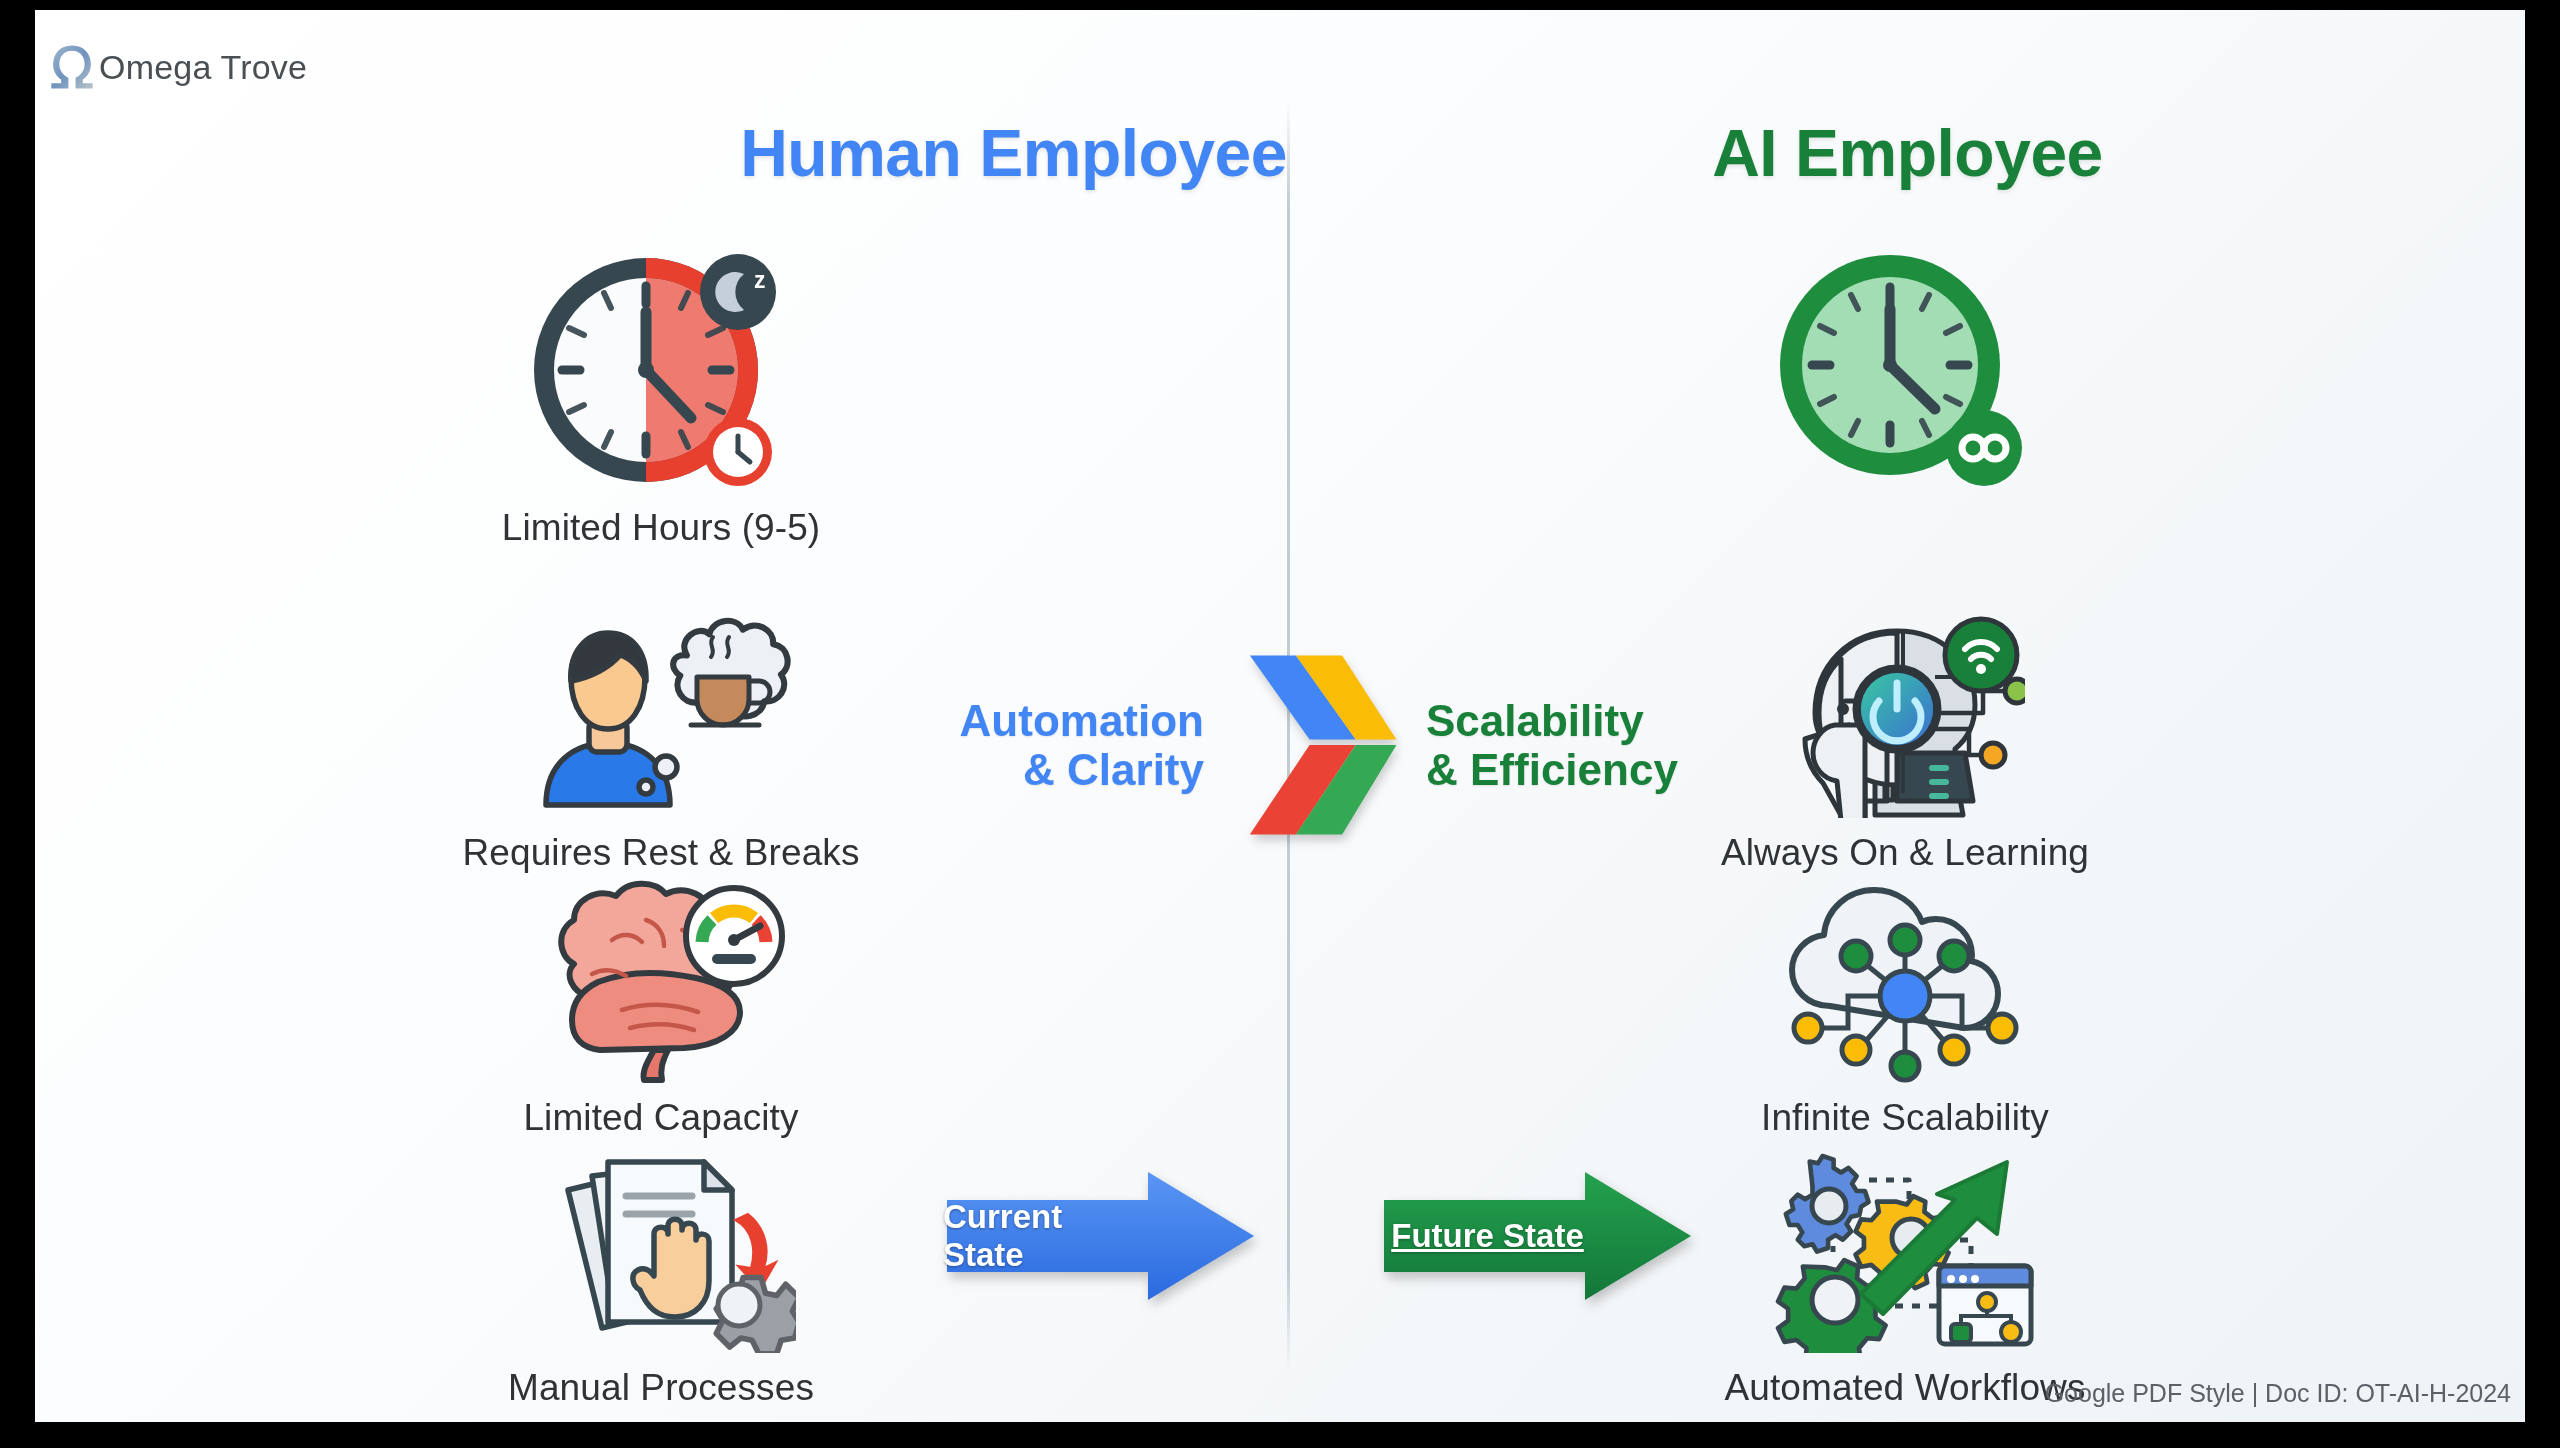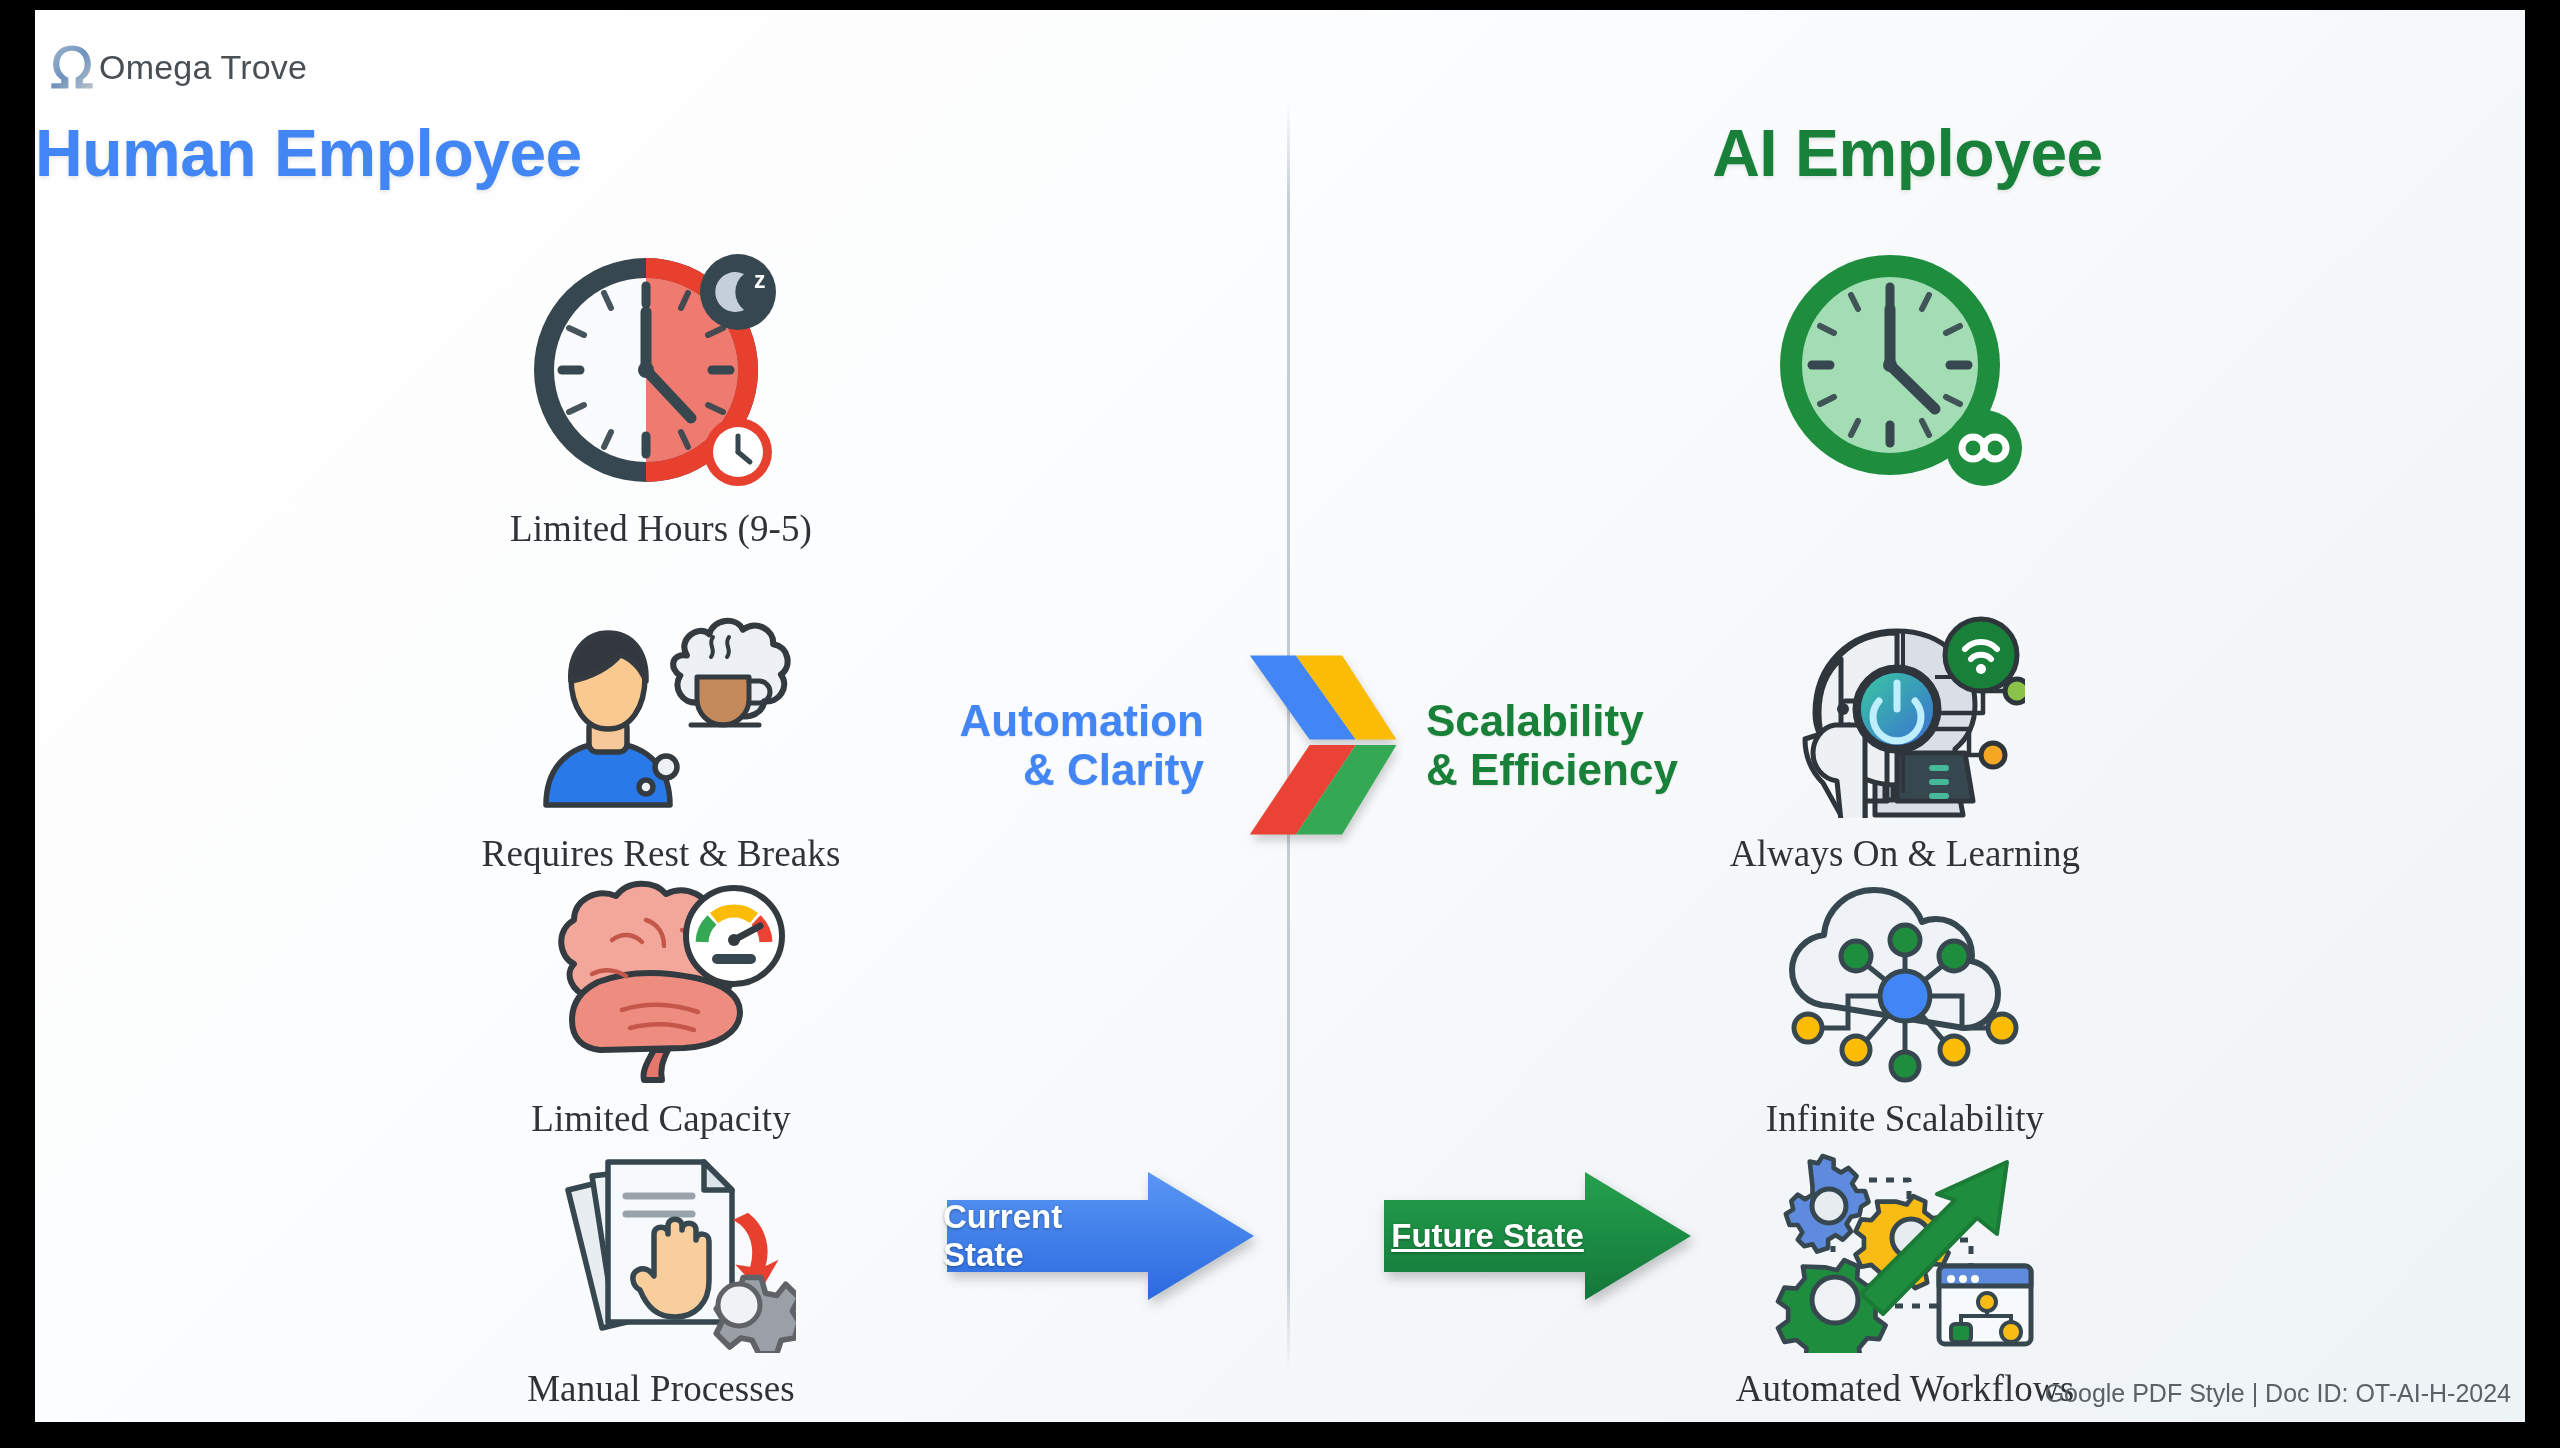--- a/index.html
+++ b/index.html
@@ -19,31 +19,31 @@
   #brand .omega{width:54px;height:54px;display:block;}
   #brand .bname{font-size:34px;color:#4a4f54;letter-spacing:.2px;font-family:"Liberation Sans",sans-serif;}
 
   
   #divider{position:absolute;left:1252px;top:92px;width:3px;height:1270px;
     background:linear-gradient(180deg,rgba(190,200,208,0) 0%,#c3ccd3 8%,#c3ccd3 92%,rgba(190,200,208,0) 100%);}
 
   
   .col-title{position:absolute;font-size:66px;font-weight:bold;letter-spacing:-.5px;
              text-shadow:0 2px 4px rgba(0,0,0,.10);}
-  #title-human{left:0;top:105px;width:1252px;text-align:left;color:#4285F4;}
+  #title-human{left:0;top:105px;width:1252px;text-align:right;color:#4285F4;}
   #title-ai{left:1255px;top:105px;width:1235px;text-align:center;color:#188038;}
 
   
   .row{position:absolute;left:0;width:2490px;height:0;}
   .cell{position:absolute;width:620px;text-align:center;}
   .cell.left{left:316px;}
   .cell.right{left:1560px;}
   .icon-wrap{height:270px;display:flex;align-items:center;justify-content:center;}
   .icon-wrap.small{height:230px;}
-  .cap{font-size:37px;color:#2f3336;margin-top:2px;letter-spacing:.1px;font-family:Liberation Serif, serif;}
+  .cap{font-size:37px;color:#2f3336;margin-top:2px;letter-spacing:.1px;}
 
   
   #center{position:absolute;left:860px;top:630px;width:840px;height:210px;
           display:flex;align-items:center;justify-content:center;gap:16px;}
   .ct-text{font-size:44px;font-weight:bold;line-height:1.12;text-align:right;width:300px;
            text-shadow:0 1px 2px rgba(0,0,0,.10);}
   .ct-text.l{color:#4285F4;}
   .ct-text.r{color:#188038;text-align:left;}
   #chev{width:190px;height:190px;display:block;filter:drop-shadow(2px 6px 5px rgba(0,0,0,.18));}
 

